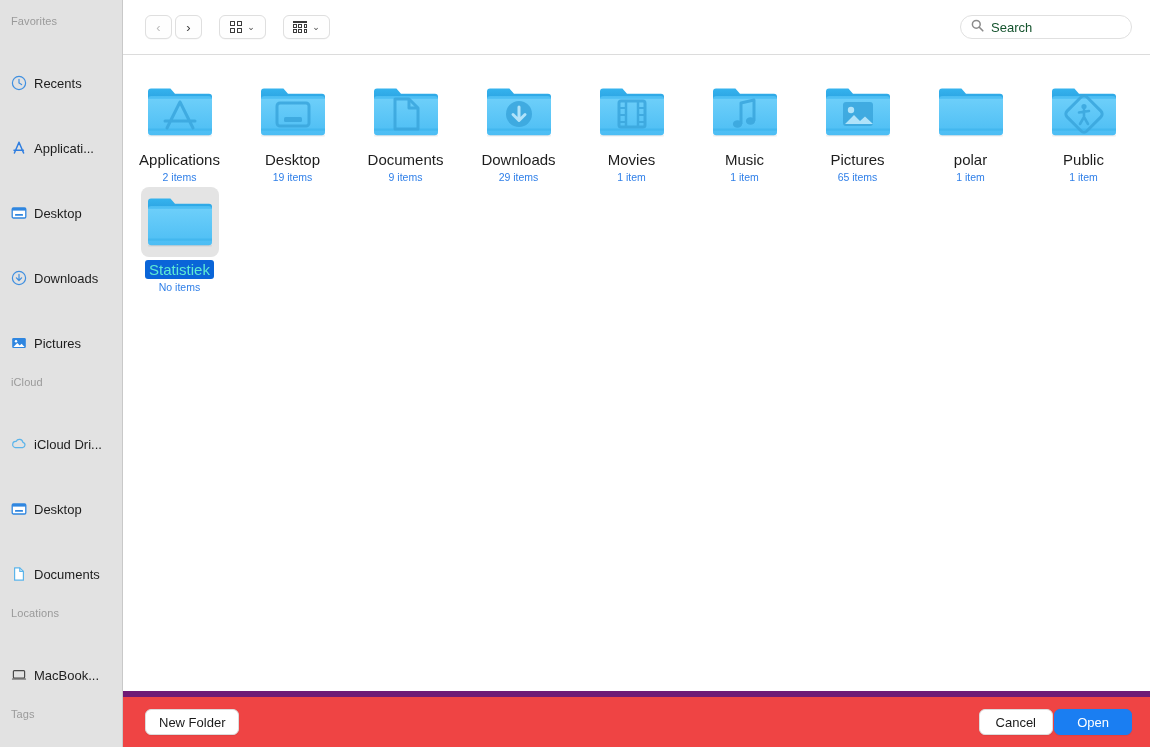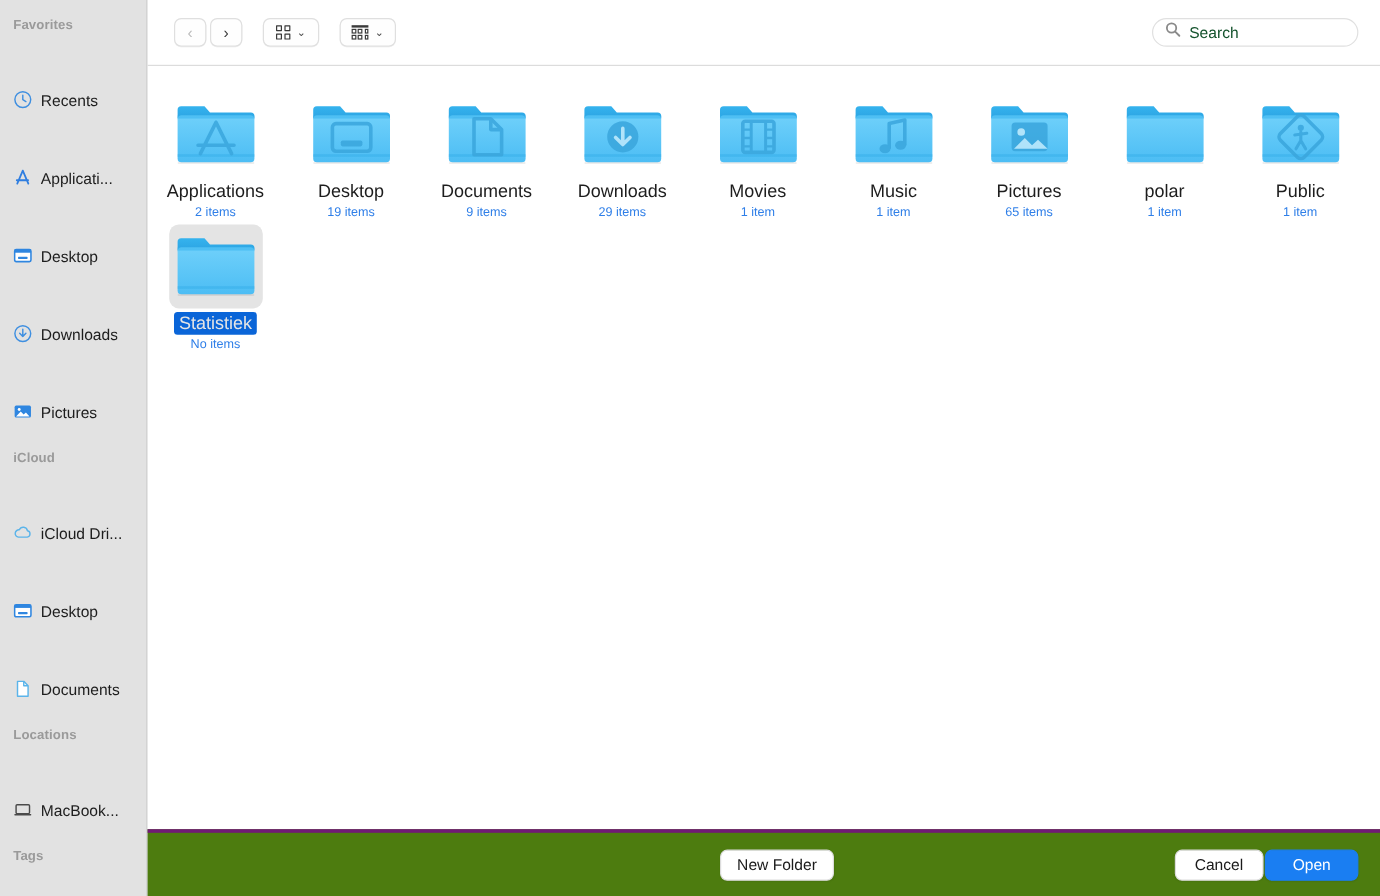--- a/index.html
+++ b/index.html
@@ -22,21 +22,21 @@
     width: 123px; height: 747px;
     background: #e2e2e2;
     border-right: 1px solid #c9c9c9;
     padding-top: 10px;
     flex: 0 0 123px;
     overflow: hidden;
   }
   .sb-header {
     font-size: 11px;
     color: #9a9a9a;
-    font-weight: bold;
+    font-weight: normal;
     letter-spacing: 0.1px;
     padding: 0 0 0 11px;
     height: 22px;
     line-height: 22px;
   }
   .sb-item {
     height: 28px;
     display: flex;
     align-items: center;
     padding-left: 11px;
@@ -167,34 +167,33 @@
   }
   .cell.selected .iconwrap { background: #e4e4e4; }
   .fname {
     font-size: 15px;
     color: #1d1d1d;
     margin-top: 3px;
     padding: 1px 4px;
     border-radius: 3px;
     white-space: nowrap;
   }
-  .cell.selected .fname { background: #0a65d8; color: #e5e5e5; }
+  .cell.selected .fname { background: #0a65d8; color: #5eead4; }
   .fcount { font-size: 10.5px; color: #2f7fe8; margin-top: 2px; }
 
   
   .folder-svg { width: 68px; height: 56px; display: block; }
 
   
   #bottom {
     height: 56px; flex: 0 0 56px;
-    border-top: 3px solid #701a75;
-    background: #4d7c0f;
+    border-top: 6px solid #701a75;
+    background: #ef4444;
     display: flex; align-items: center;
     position: relative;
-    justify-content: center;
   }
   .btn {
     height: 26px;
     border-radius: 6px;
     font-size: 13px;
     display: inline-flex; align-items: center; justify-content: center;
     cursor: default;
     border: 1px solid #dcdcdc;
     background: #ffffff;
     color: #1a1a1a;

